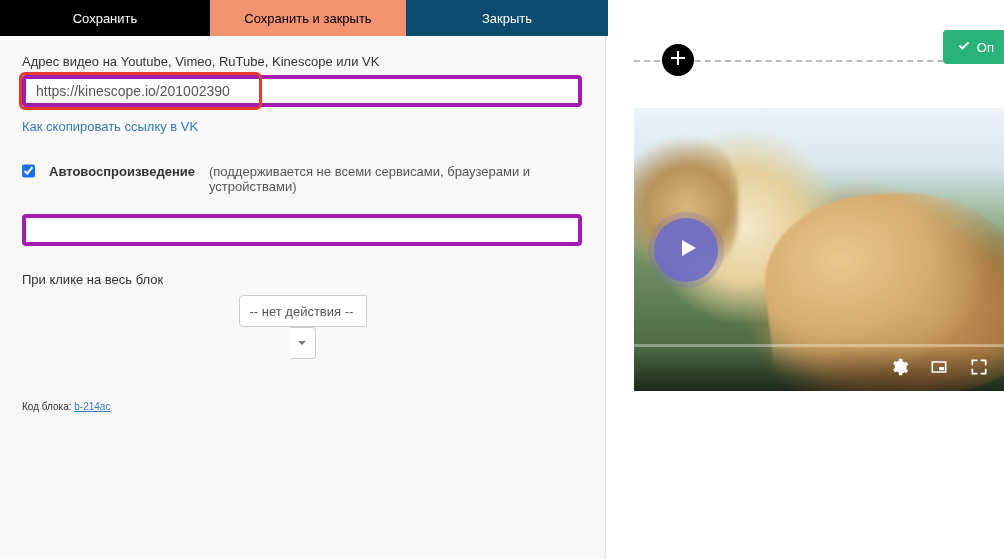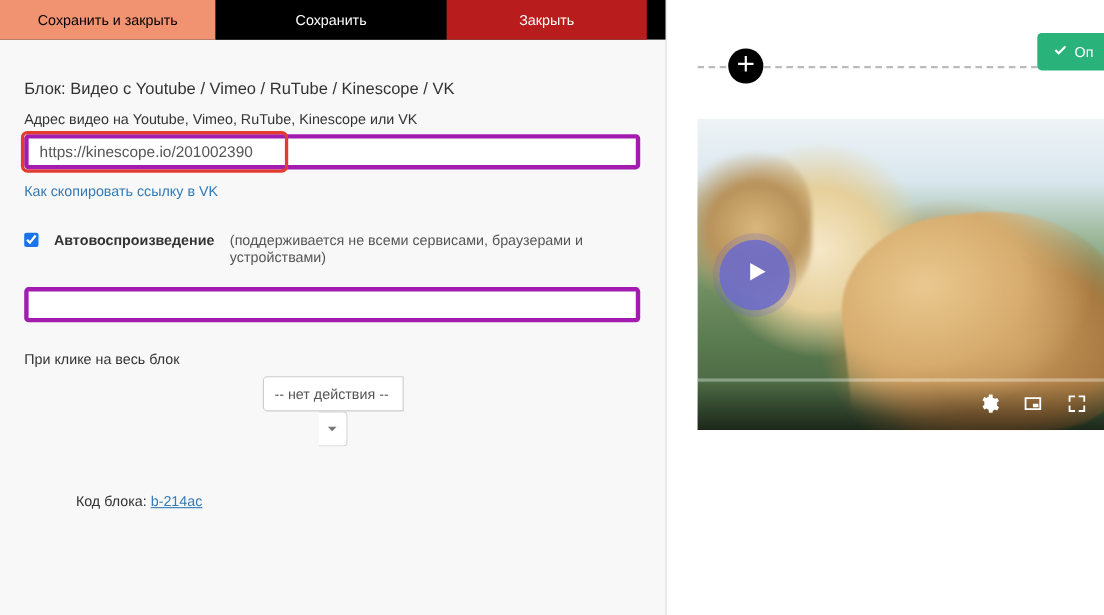--- a/index.html
+++ b/index.html
@@ -7,21 +7,21 @@
 
   .app { display: flex; width: 1004px; height: 559px; }
 
   
   .panel { width: 606px; height: 559px; background: #f8f8f8; border-right: 1px solid #ddd; display: flex; flex-direction: column; }
 
   .toolbar { display: flex; height: 36px; background: #000; }
   .toolbar .btn { flex: 0 0 auto; height: 36px; display: flex; align-items: center; justify-content: center; color: #fff; font-size: 13px; cursor: pointer; }
   .toolbar .btn-save       { width: 210px; background: #000; }
   .toolbar .btn-save-close { width: 196px; background: #f19271; color:#000; }
-  .toolbar .btn-close      { width: 182px; background: #b91c1c; }
+  .toolbar .btn-close      { width: 202px; background: #0c4a6e; }
 
   .body { padding: 18px 22px 0 22px; font-size: 13px; color: #333; }
 
   .block-title { font-size: 15px; color: #333; margin-top: 18px; margin-bottom: 12px; }
 
   .field-label { font-size: 13px; color: #333; margin-bottom: 6px; display: block; }
 
   .url-wrap { border: 3px solid #e33b2e; border-radius: 6px; padding: 2px; width: 243px; margin-bottom: 10px; }
   .url-row  { position: relative; }
   input.text {
@@ -47,21 +47,21 @@
   .select-like {
     height: 32px; border: 1px solid #ccc; border-radius: 4px 0 0 4px; background: #fff;
     padding: 0 10px; display: flex; align-items: center; font-size: 13px; color: #555; min-width: 128px;
   }
   .select-caret {
     width: 26px; height: 32px; border: 1px solid #ccc; border-left: none; border-radius: 0 4px 4px 0;
     background: #fff; display: flex; align-items: center; justify-content: center; cursor: pointer;
   }
   .select-caret svg { width: 10px; height: 10px; fill: #777; }
 
-  .code-row { margin-top: 42px; font-size: 13px; color: #333; margin-left: 47px; }
+  .code-row { margin-top: 42px; font-size: 10px; color: #333; }
   .code-row .code { color: #337ab7; }
 
   
   .preview { position: relative; flex: 1; height: 415px; overflow: hidden; margin-left: 28px; }
 
   .top-strip { position: absolute; top: 0; left: 0; right: 0; height: 108px; background: #fff; }
   .dash-line {
     position: absolute; top: 60px; left: 0; right: 0; height: 0;
     border-top: 2px dashed #bbb;
   }
@@ -123,28 +123,27 @@
   .bottom-gap { position:absolute; left:0; right:0; bottom:0; height:24px; background:#fff; }
 </style>
 </head>
 <body>
 
 <div class="app">
 
   <div class="panel">
 
     <div class="toolbar">
+      <div class="btn btn-save">Сохранить</div>
       <div class="btn btn-save-close">Сохранить и закрыть</div>
-      <div class="btn btn-save">Сохранить</div>
       <div class="btn btn-close">Закрыть</div>
     </div>
 
     <div class="body">
 
-      <div class="block-title">Блок: Видео с Youtube / Vimeo / RuTube / Kinescope / VK</div>
 
       <label class="field-label">Адрес видео на Youtube, Vimeo, RuTube, Kinescope или VK</label>
 
       <div class="url-row">
         <input class="text" type="text" value="https://kinescope.io/201002390" style="">
         <div class="url-wrap url-overlay-input" style="pointer-events:none; height:38px;"></div>
       </div>
 
       <div style="height:12px;"></div>
       <a href="#" class="link">Как скопировать ссылку в VK</a>

